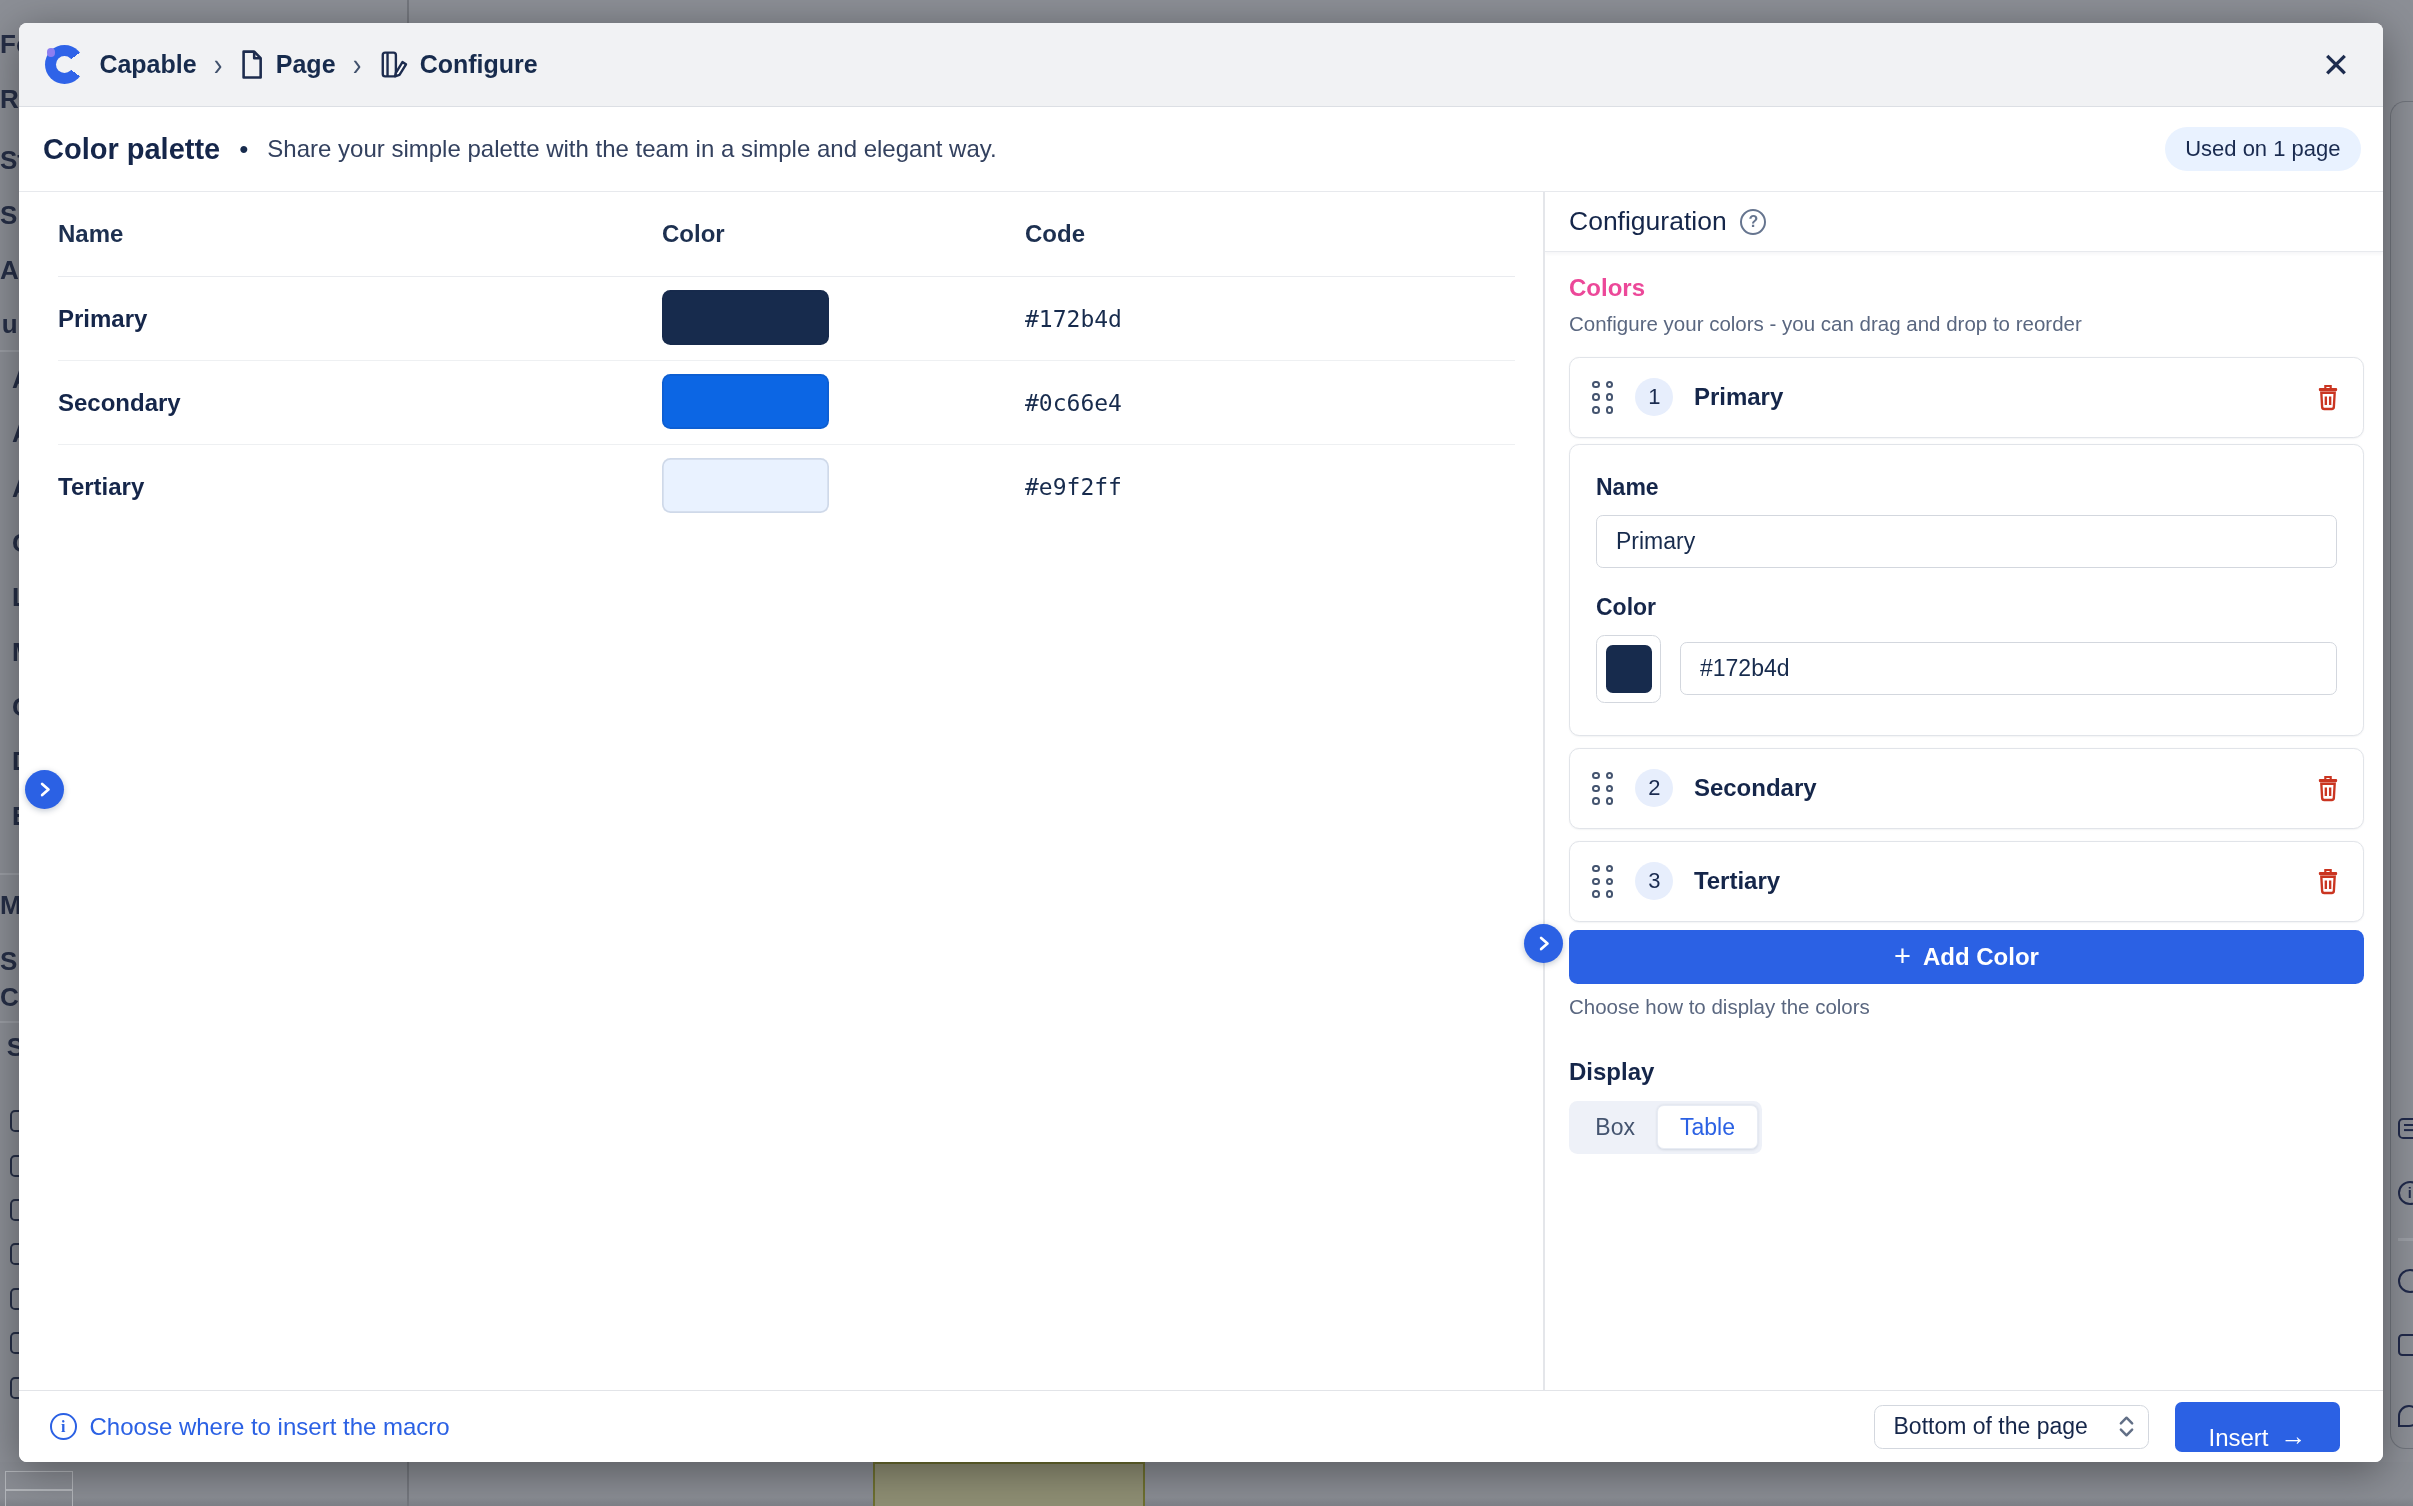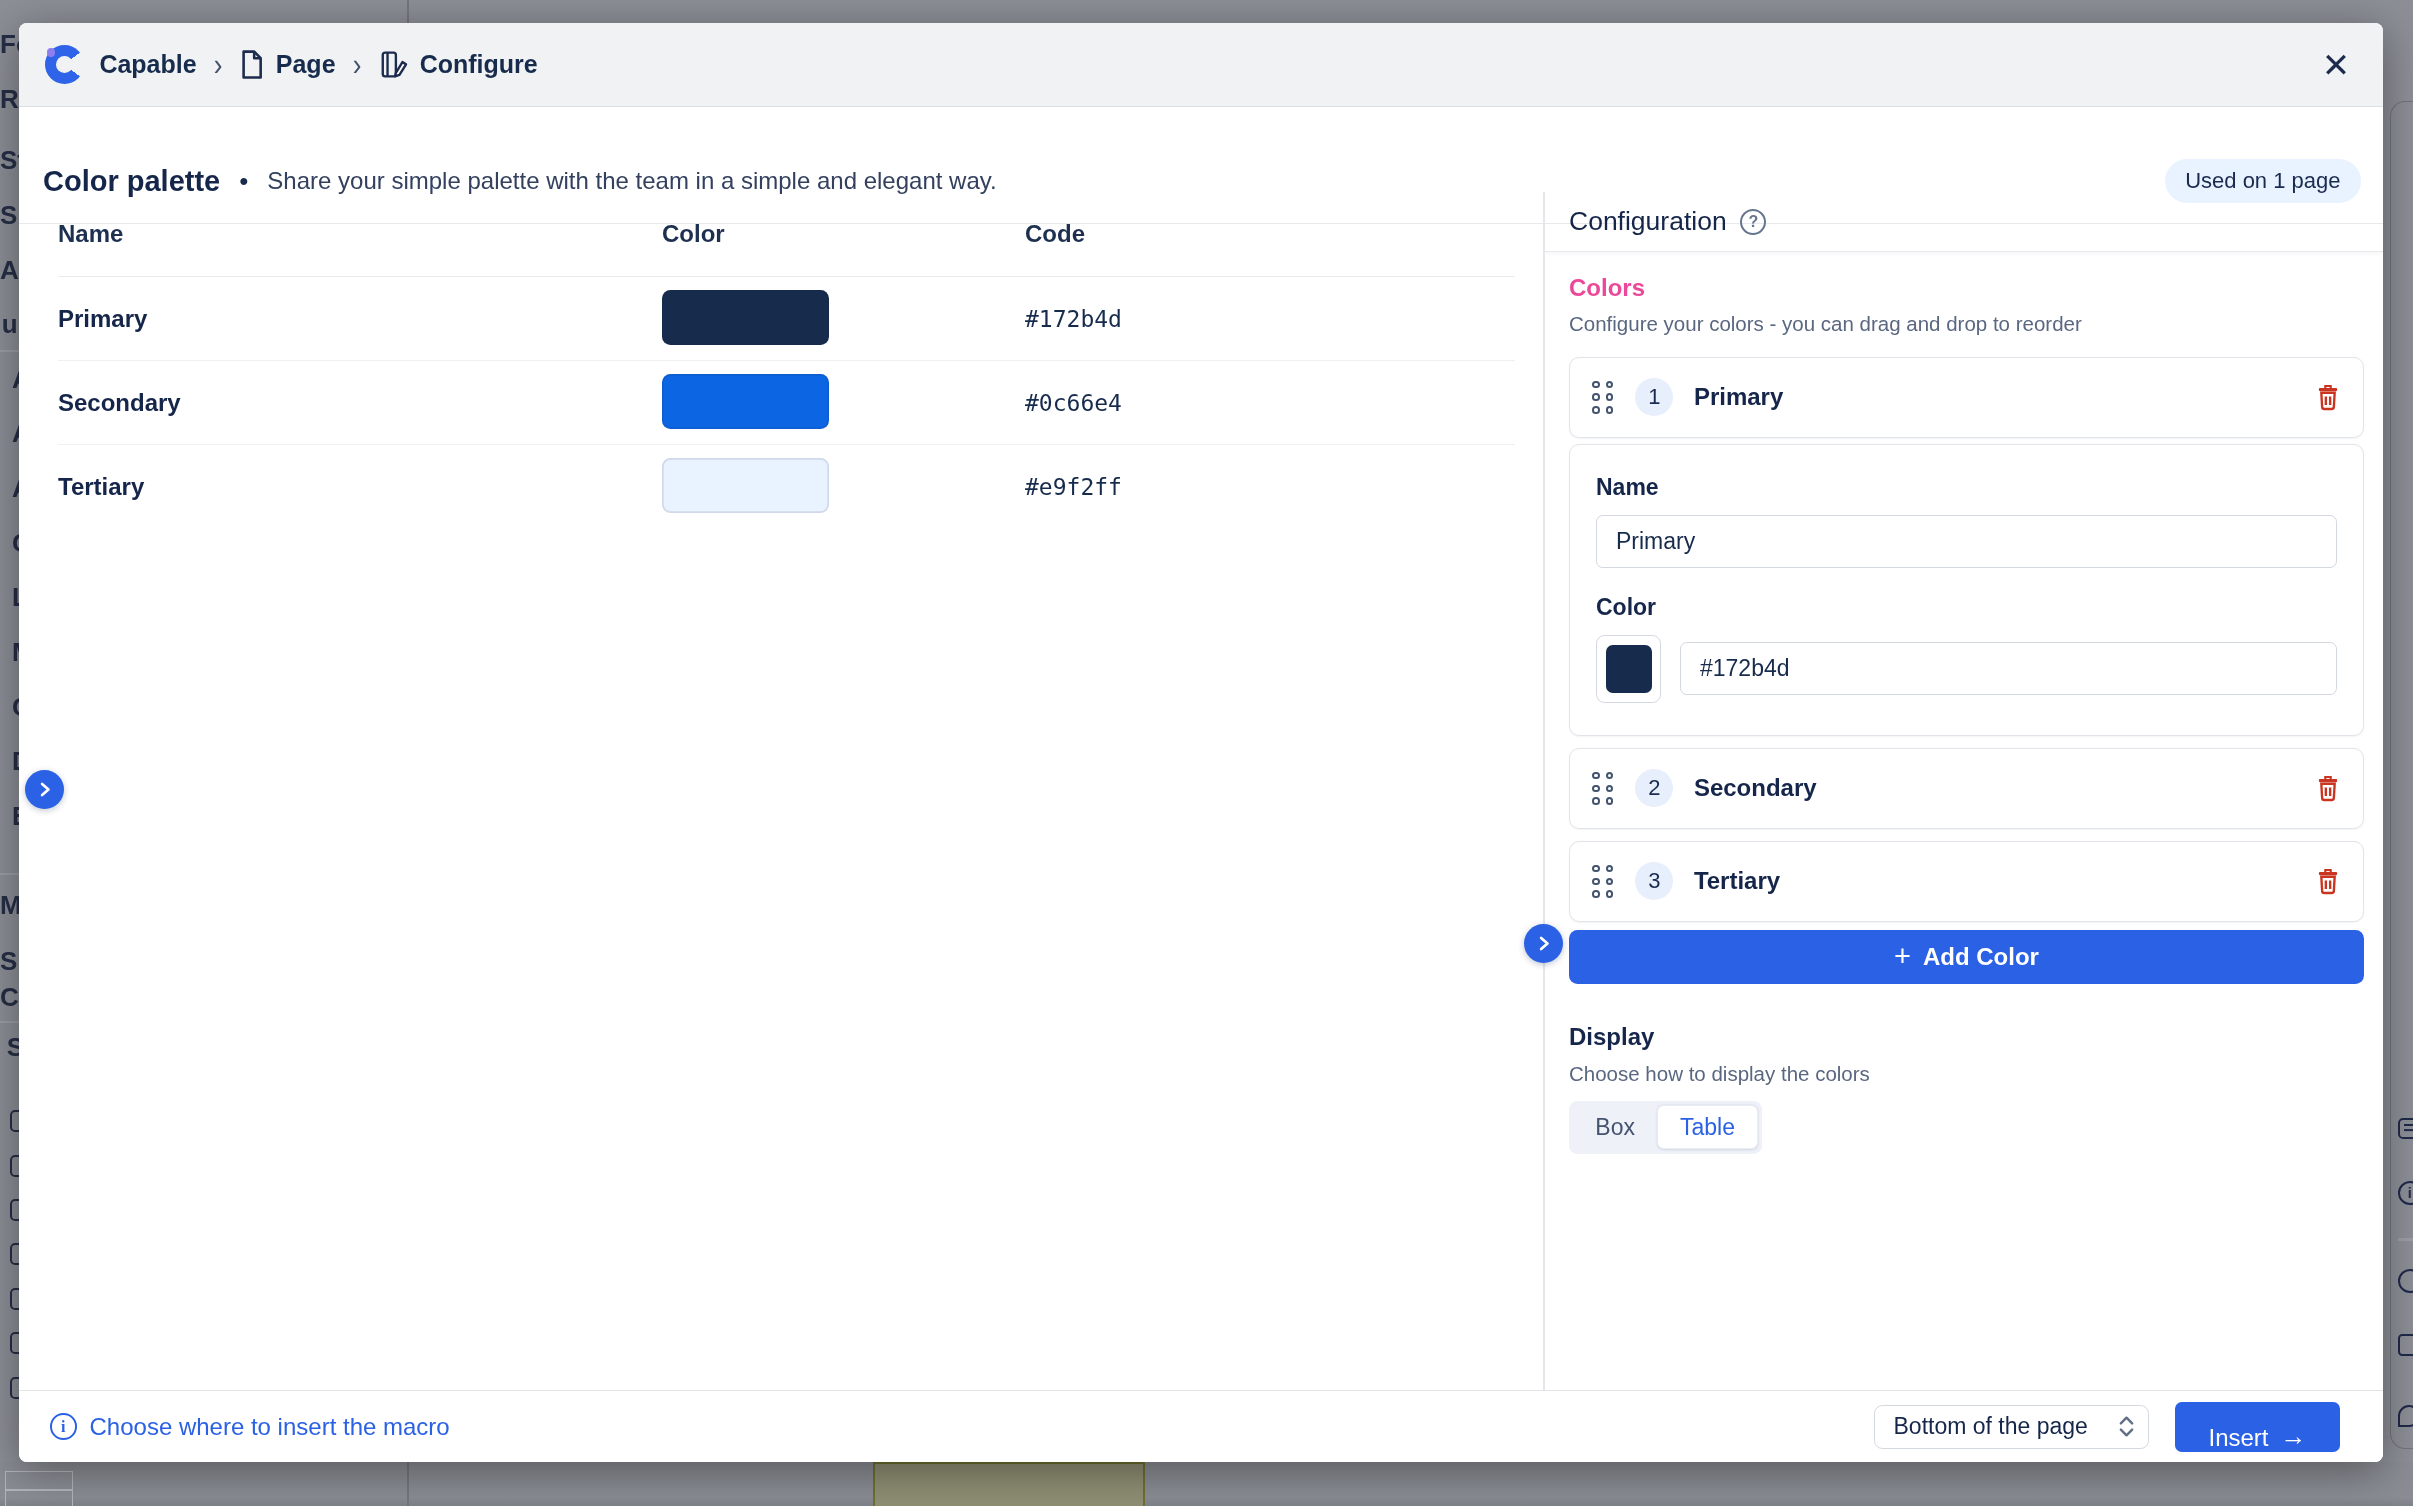--- a/index.html
+++ b/index.html
@@ -52,21 +52,21 @@
   .logo:after { content:""; position:absolute; inset:11px; border-radius:50%; background:#f1f2f4; }
   .crumb { font-size:25px; font-weight:600; color:#172b4d; cursor:pointer; }
   .crumb-sep { font-size:26px; color:#42526d; transform:scaleY(1.2); margin:0 1.7px; }
   .crumb-ic { display:flex; align-items:center; margin-right:-5.1px; }
   #close-btn { margin-left:auto; background:none; border:none; cursor:pointer;
     font-size:34px; line-height:1; color:#1d2c4e; padding:3.4px 6.8px; }
 
   
   #titlebar { position:absolute; left:0; top:84px; width:100%; height:85px;
     background:#fff; border-bottom:1.7px solid #e7e9ed;
-    display:flex; align-items:center; padding:0 22px 0 24px;margin-top:32px; }
+    display:flex; align-items:center; padding:0 22px 0 24px; }
   #page-title { font-size:29px; font-weight:700; color:#15264a; }
   .title-dot { font-size:26px; color:#172b4d; margin:0 19px; }
   #page-desc { font-size:24px; color:#33415f; }
   #usage-badge { margin-left:auto; background:#e9f2ff; color:#1a2b50;
     font-size:22px; padding:9.4px 20.5px; border-radius:853px; }
 
   
   #main { position:absolute; left:0; top:169px; width:100%; height:1198px; }
   #vdivider { position:absolute; left:1524px; top:0; width:1.7px; height:100%; background:#e4e6ea; }
 
@@ -367,22 +367,22 @@
             <path d="M10 12.5v8M14 12.5v8" stroke="#ca3521" stroke-width="2.2"></path>
           </svg>
         </button>
       </div>
 
       <button id="add-color-btn">
         <span class="plus">+</span>
         <span>Add Color</span>
       </button>
 
+      <div id="display-desc">Choose how to display the colors</div>
       <div id="display-heading">Display</div>
-      <div id="display-desc">Choose how to display the colors</div>
       <div id="segmented">
         <button class="seg-btn">Box</button>
         <button class="seg-btn active">Table</button>
       </div>
     </aside>
   </div>
 
   <footer id="footer">
     <span id="insert-hint">
       <span class="info-ic">i</span>

